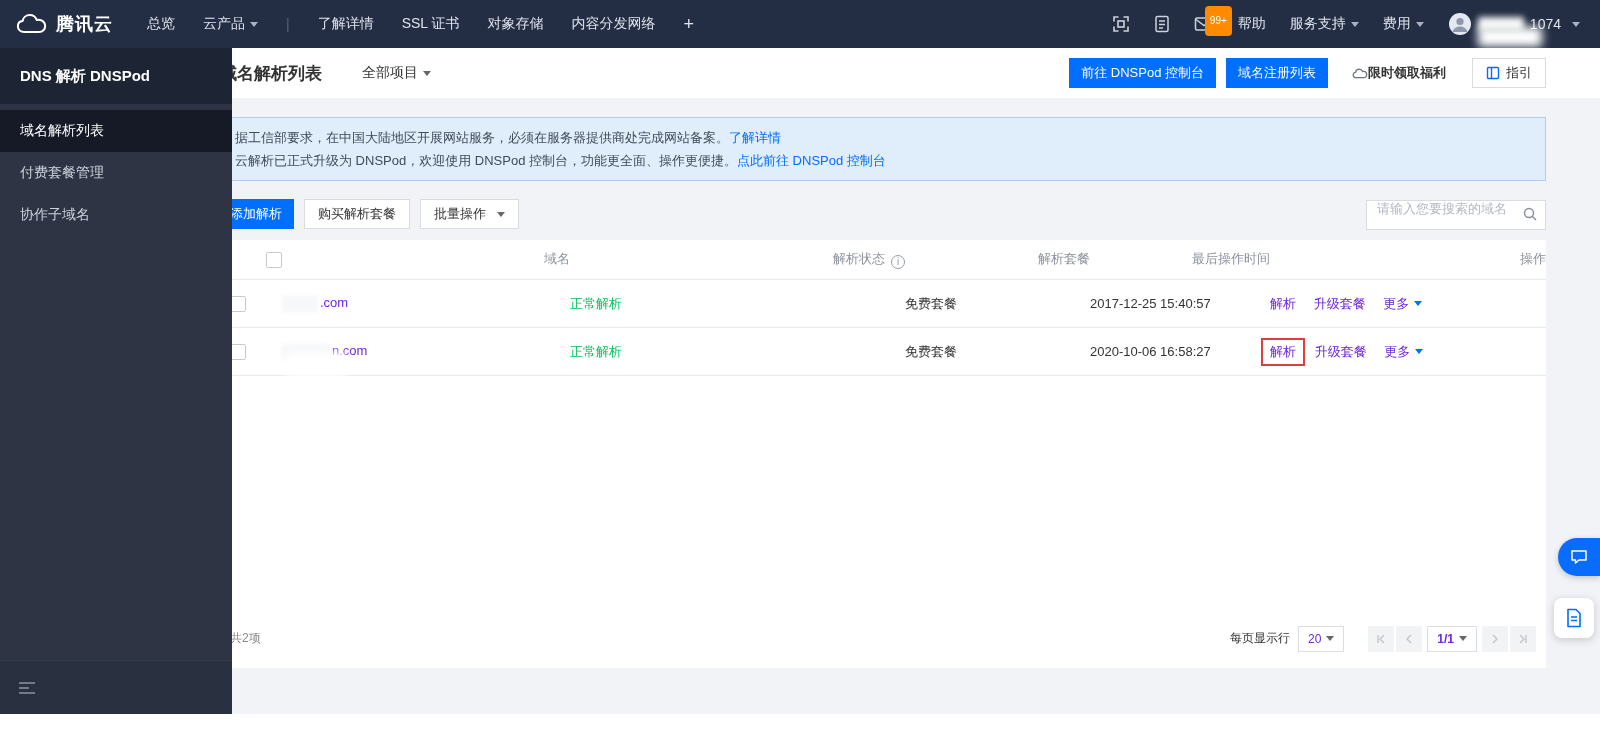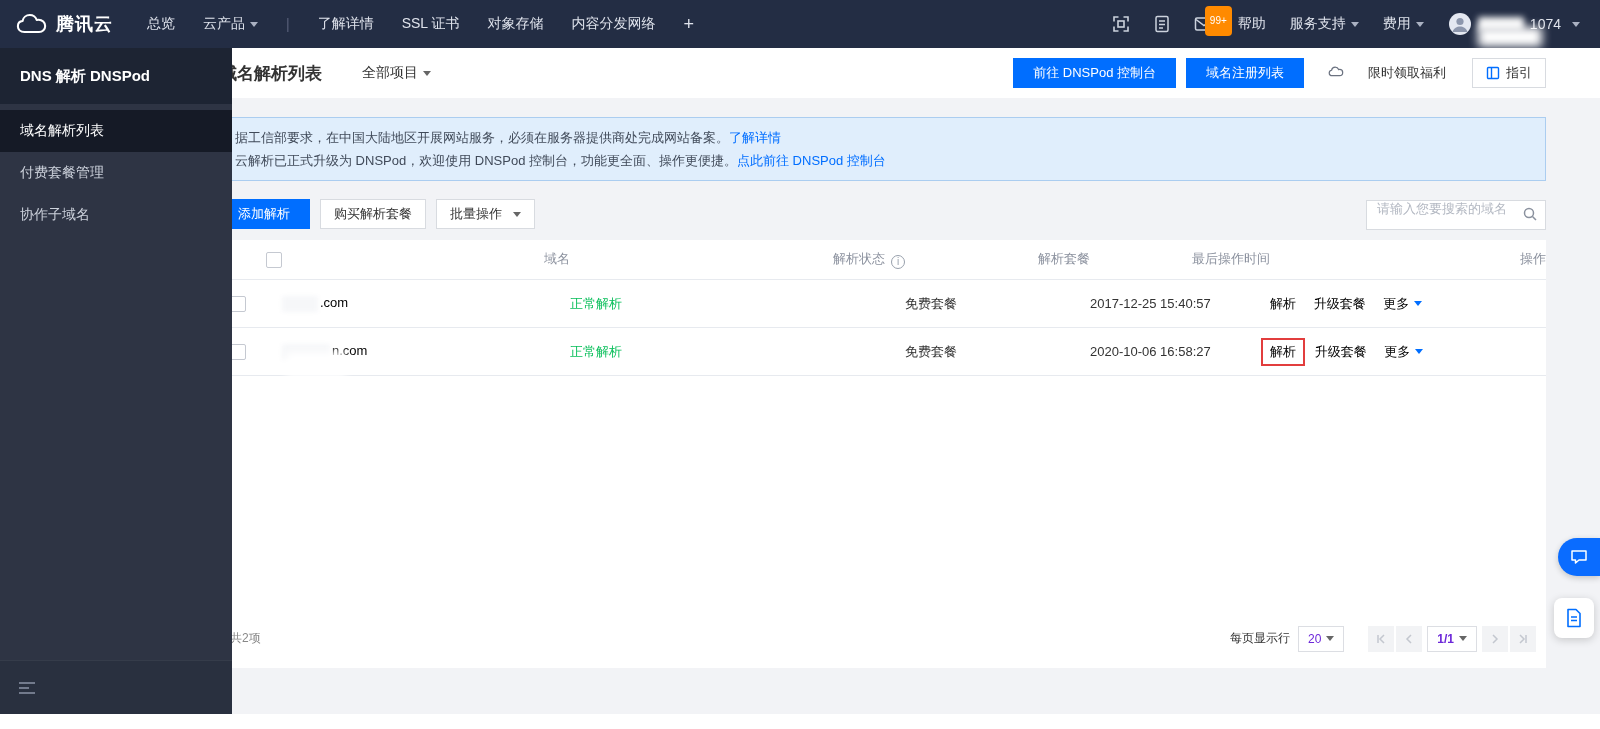--- a/index.html
+++ b/index.html
@@ -36,40 +36,40 @@
   .side-item { height:42px; display:flex; align-items:center; padding-left:20px; color:#ccd1db; font-size:14px; cursor:pointer; }
   .side-item.active { background:#151a26; color:#fff; }
   .side-bottom { position:absolute; bottom:0; left:0; right:0; height:54px; background:#29303f; border-top:1px solid rgba(255,255,255,.06); display:flex; align-items:center; padding-left:18px; }
 
   
   .main { position:absolute; top:48px; left:196px; right:0; bottom:0; background:#f2f3f6; }
   .page-header { height:50px; background:#fff; display:flex; align-items:center; padding:0 54px 0 24px; }
   .page-title { font-size:17px; font-weight:bold; color:#333; }
   .project-filter { margin-left:40px; font-size:14px; color:#333; display:flex; align-items:center; cursor:pointer; }
   .header-actions { margin-left:auto; display:flex; align-items:center; gap:10px; }
-  .btn-blue { background:#006eff; color:#fff; border:none; height:30px; padding:0 20px; font-size:13px; cursor:pointer; font-family:inherit; white-space:nowrap; }
+  .btn-blue { background:#006eff; color:#fff; border:none; height:30px; padding:0 12px; font-size:13px; cursor:pointer; font-family:inherit; white-space:nowrap; }
   .btn-white { background:#fff; border:1px solid #d8dbe0; color:#333; height:30px; padding:0 13px; font-size:13px; cursor:pointer; font-family:inherit; display:inline-flex; align-items:center; gap:6px; white-space:nowrap; }
-  .promo-link { display:inline-flex; align-items:flex-start; gap:24px; color:#333; font-size:13px; cursor:pointer; margin:0 16px 0 14px; text-decoration:none; white-space:nowrap; }
+  .promo-link { display:inline-flex; align-items:center; gap:0; color:#333; font-size:13px; cursor:pointer; margin:0 16px 0 14px; text-decoration:none; white-space:nowrap;font-weight:bold; }
 
   .content { padding:19px 54px 0 22px; }
   .banner { border:1px solid #abcdf0; background:#e0eefc; padding:8px 16px; font-size:13px; color:#404a59; line-height:23px; }
   .banner a { color:#006eff; text-decoration:none; cursor:pointer; }
 
   .toolbar { margin-top:18px; display:flex; align-items:center; gap:10px; }
   .search-wrap { margin-left:auto; position:relative; }
   .search-input { width:180px; height:30px; border:1px solid #d8dbe0; padding:0 30px 12px 10px; font-size:13px; color:#333; font-family:inherit; background:#fff; }
   .search-input::placeholder { color:#b3b8c2; }
   .search-icon { position:absolute; right:9px; top:8px; cursor:pointer; }
 
   .card { margin-top:10px; background:#fff; height:428px; display:flex; flex-direction:column; }
   table { width:100%; border-collapse:collapse; table-layout:fixed; }
   th { font-weight:400; color:#8b919e; font-size:13px; text-align:right; height:40px; border-bottom:1px solid #e7eaef; }
   td { font-size:13px; color:#333; height:48px; border-bottom:1px solid #e7eaef; }
   .checkbox { display:inline-block; width:16px; height:16px; border:1px solid #c5c9d1; border-radius:2px; background:#fff; margin-left:12px; vertical-align:middle; cursor:pointer; }
-  a.link { color:#000000; text-decoration:none; cursor:pointer; }
+  a.link { color:#6d28d9; text-decoration:none; cursor:pointer; }
   .green { color:#0abf5b; }
   .info-i { display:inline-flex; width:14px; height:14px; border:1px solid #98a0ac; border-radius:50%; color:#98a0ac; font-size:10px; align-items:center; justify-content:center; margin-left:6px; vertical-align:-2px; cursor:pointer; }
   .act { margin-right:14px; }
   .hl-box { display:inline-block; border:2px solid #e23d3d; padding:3px 7px; margin:-5px 6px -5px -9px; }
 
   .card-footer { margin-top:auto; height:58px; display:flex; align-items:center; padding:0 10px 0 12px; }
   .total { font-size:12px; color:#888; }
   .footer-right { margin-left:auto; display:flex; align-items:center; }
   .pp-label { font-size:12px; color:#333; margin-right:8px; }
   .pg-select { height:26px; padding:0 9px; border:1px solid #dcdee3; background:#fff; display:inline-flex; align-items:center; font-size:12px; color:#6d28d9; cursor:pointer; }

